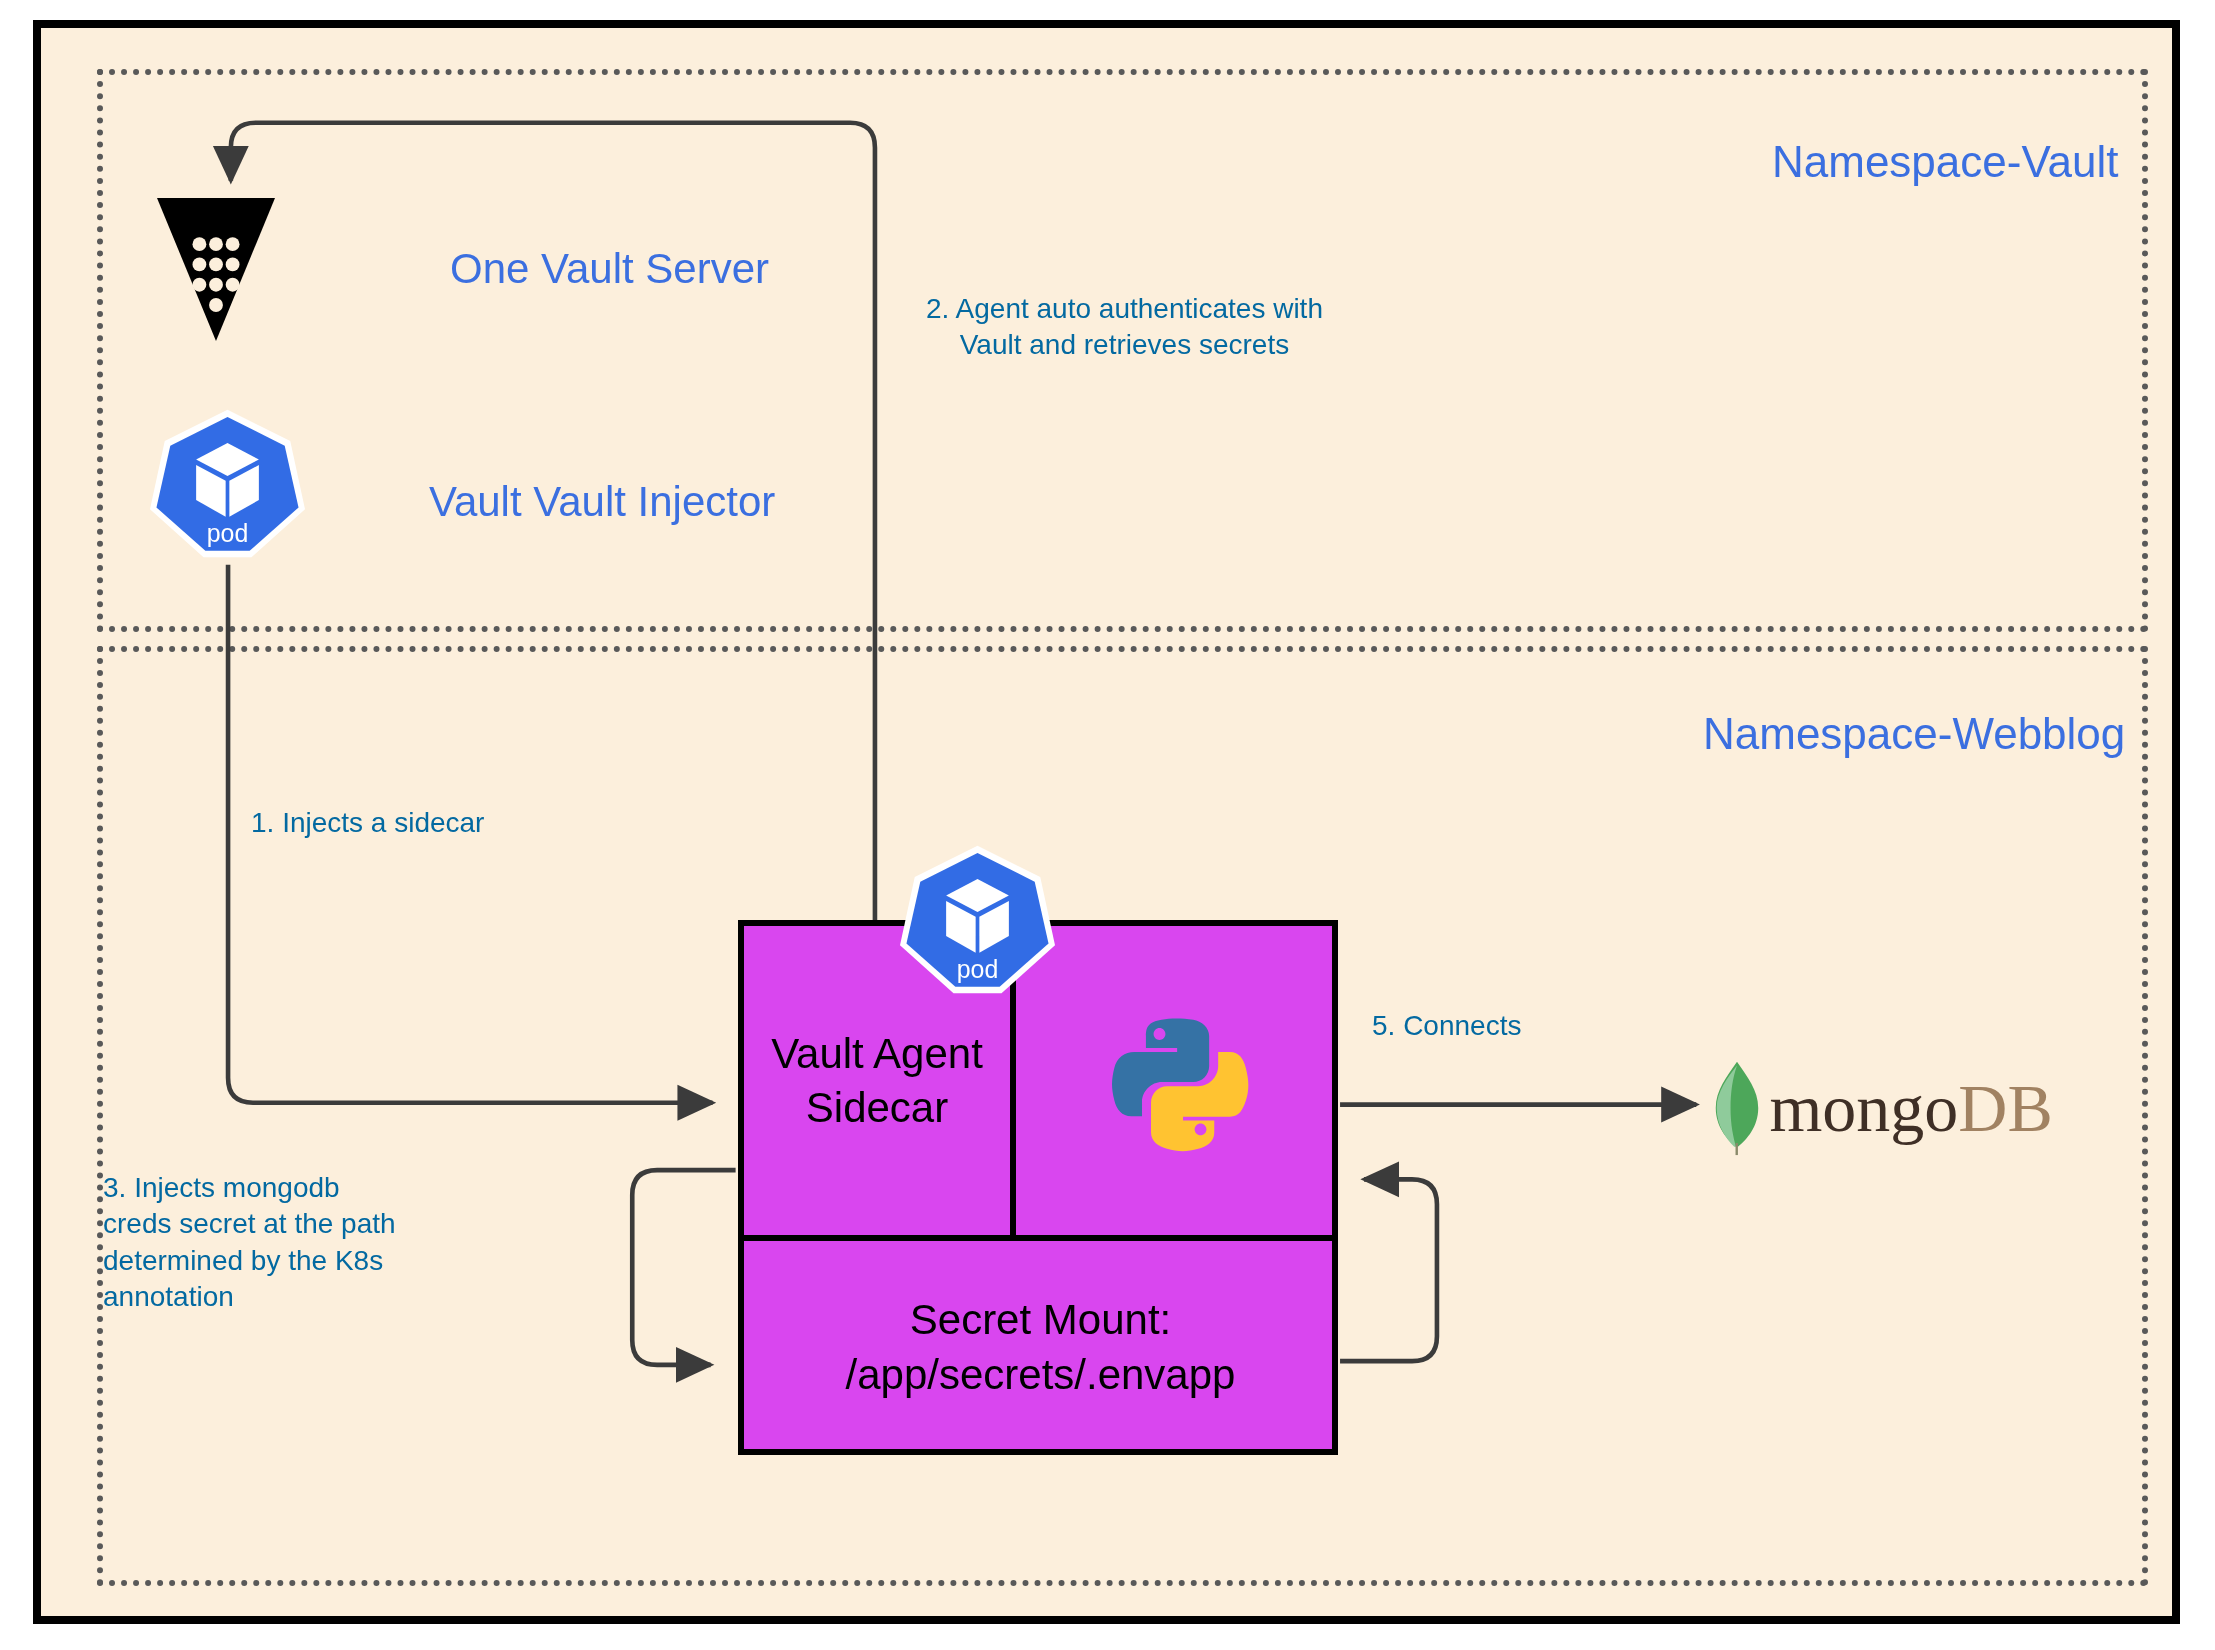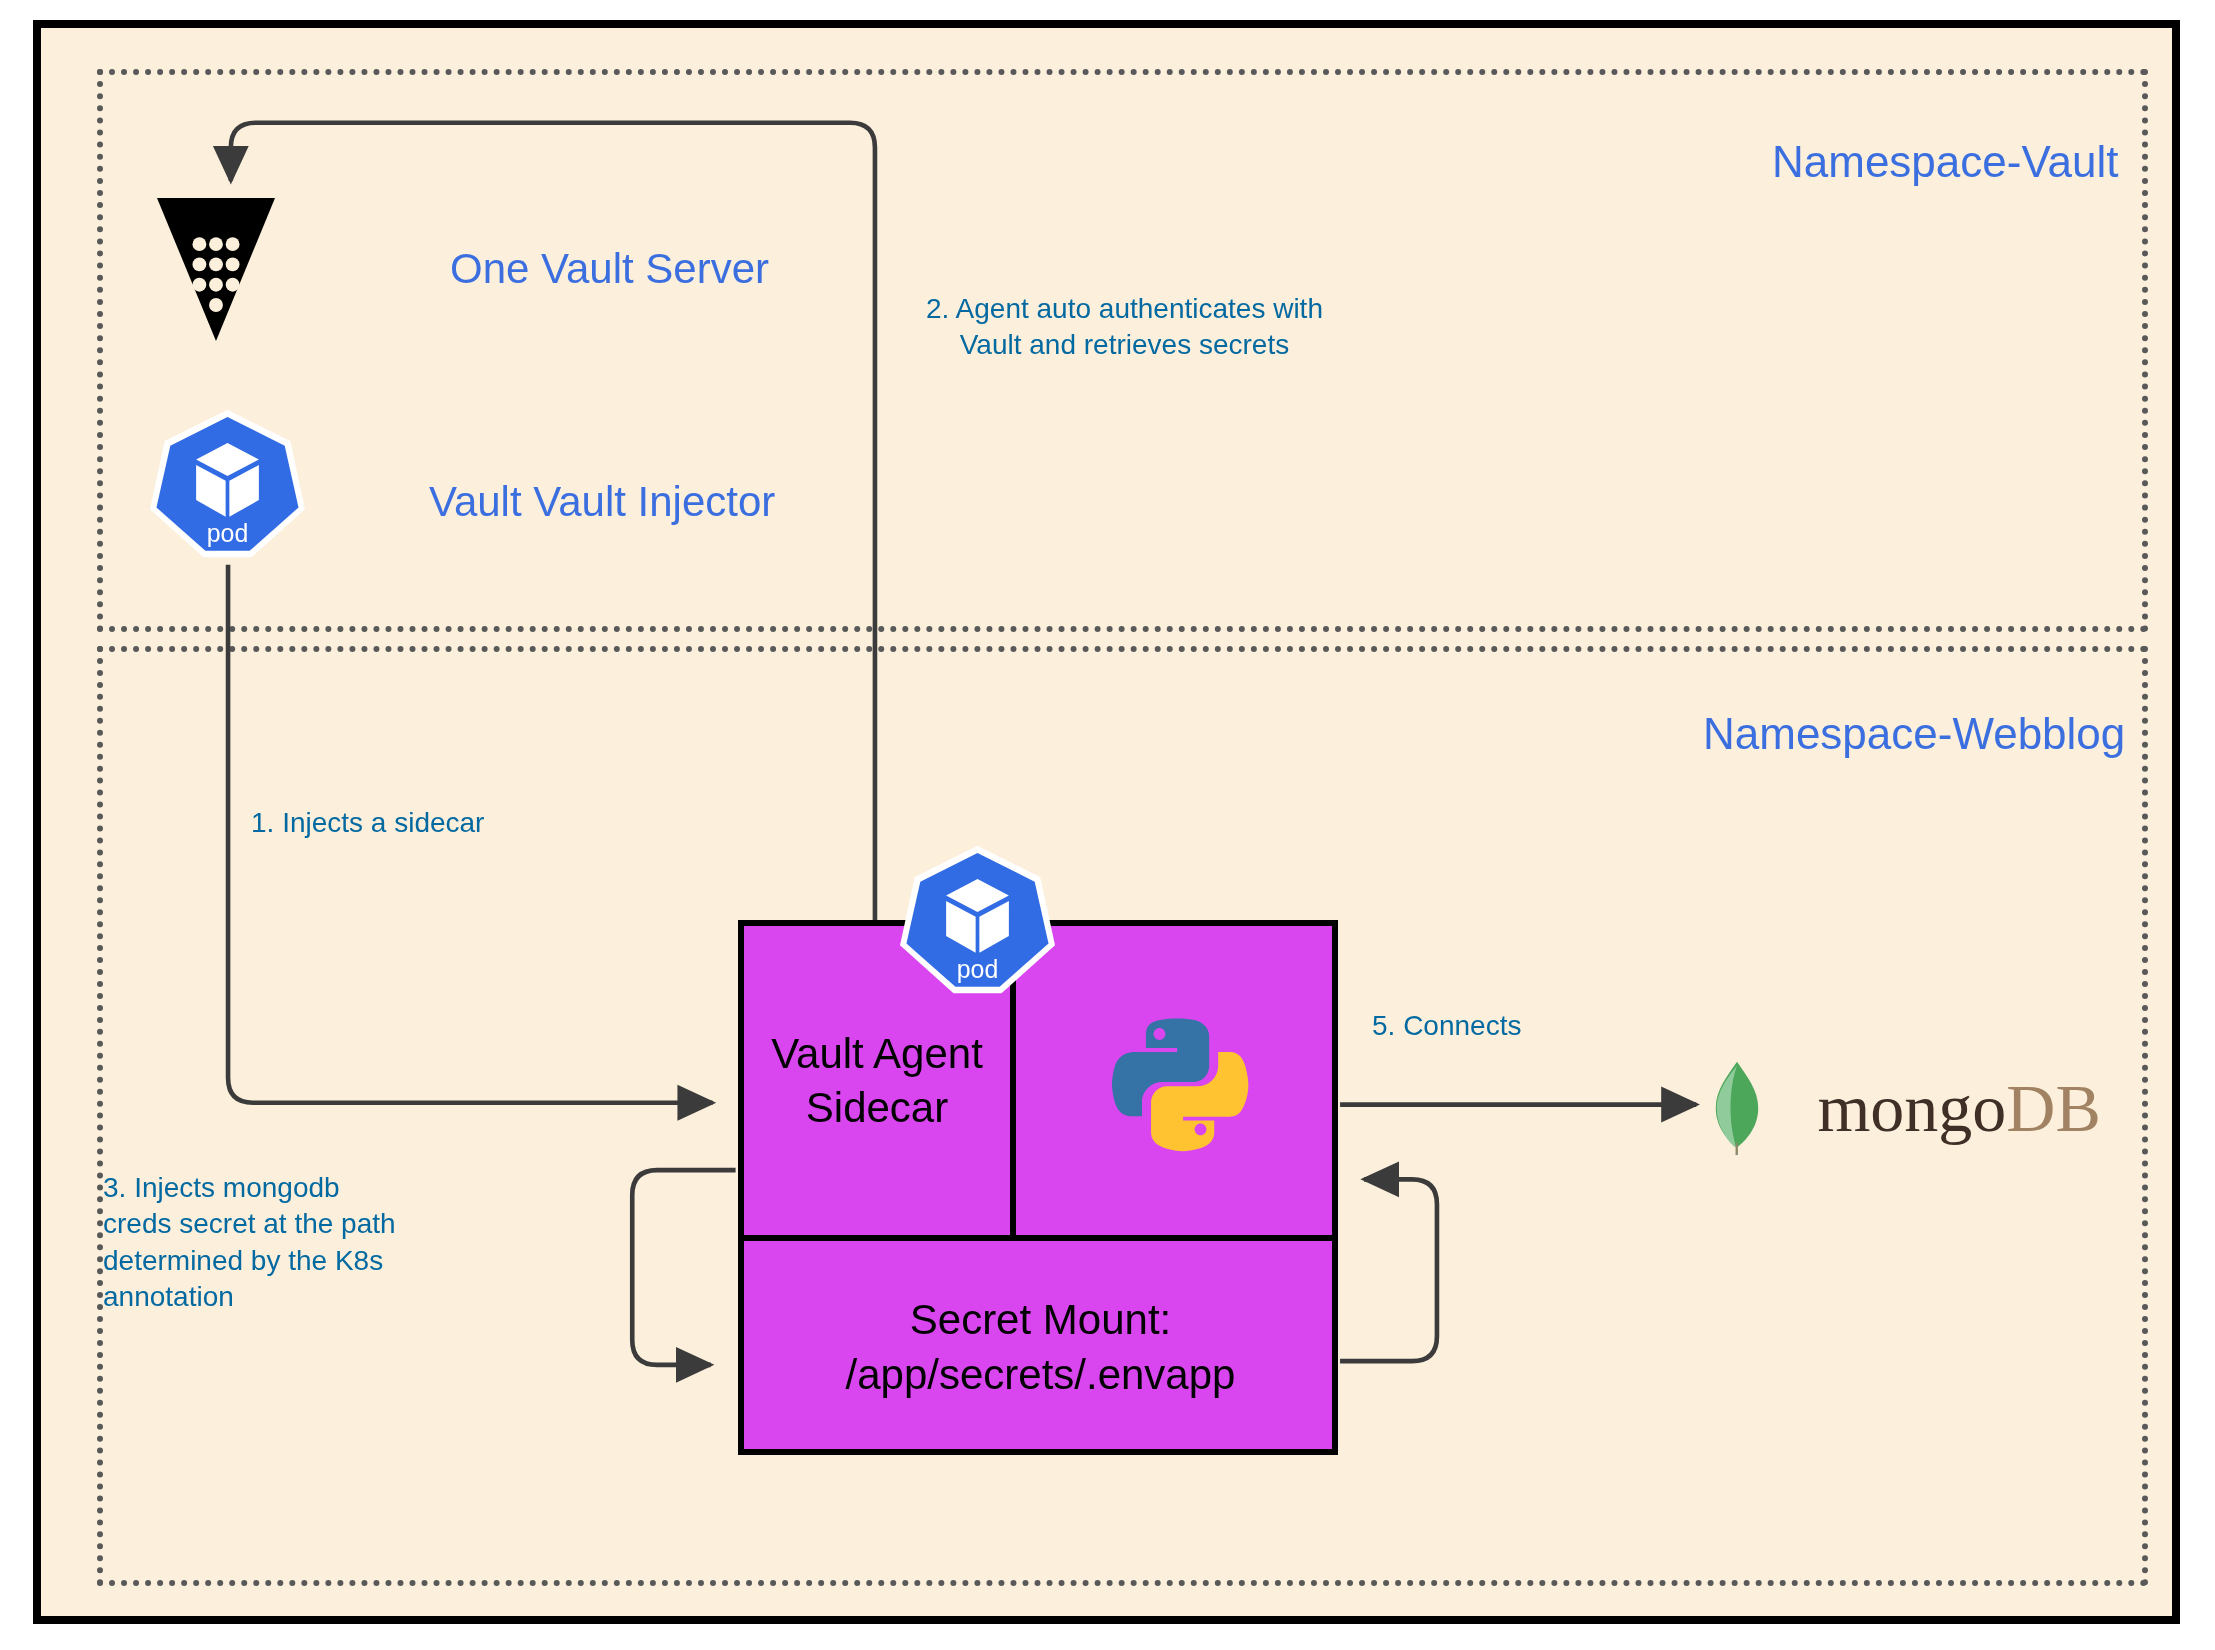--- a/index.html
+++ b/index.html
@@ -162,21 +162,20 @@
 
   
   #mongo-logo {
     position: absolute;
     left: 1712px;
     top: 1052px;
     width: 369px;
     height: 111px;
     display: flex;
     align-items: center;
-    gap: 48px;
   }
   #mongo-leaf { width: 50px; height: 96px; flex: none; }
   #mongo-wordmark {
     font-family: "Liberation Serif", serif;
     font-size: 68px;
     line-height: 1;
     margin-left: 7.4px;
     white-space: nowrap;
   }
   .mongo-part-a { color: #3f2f26; }

